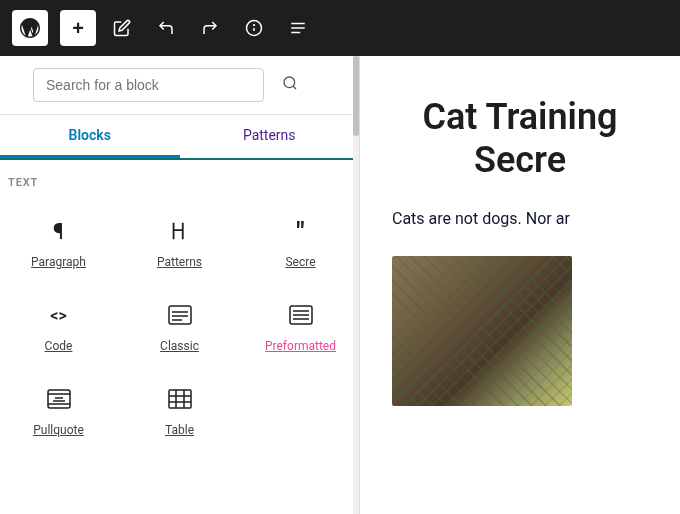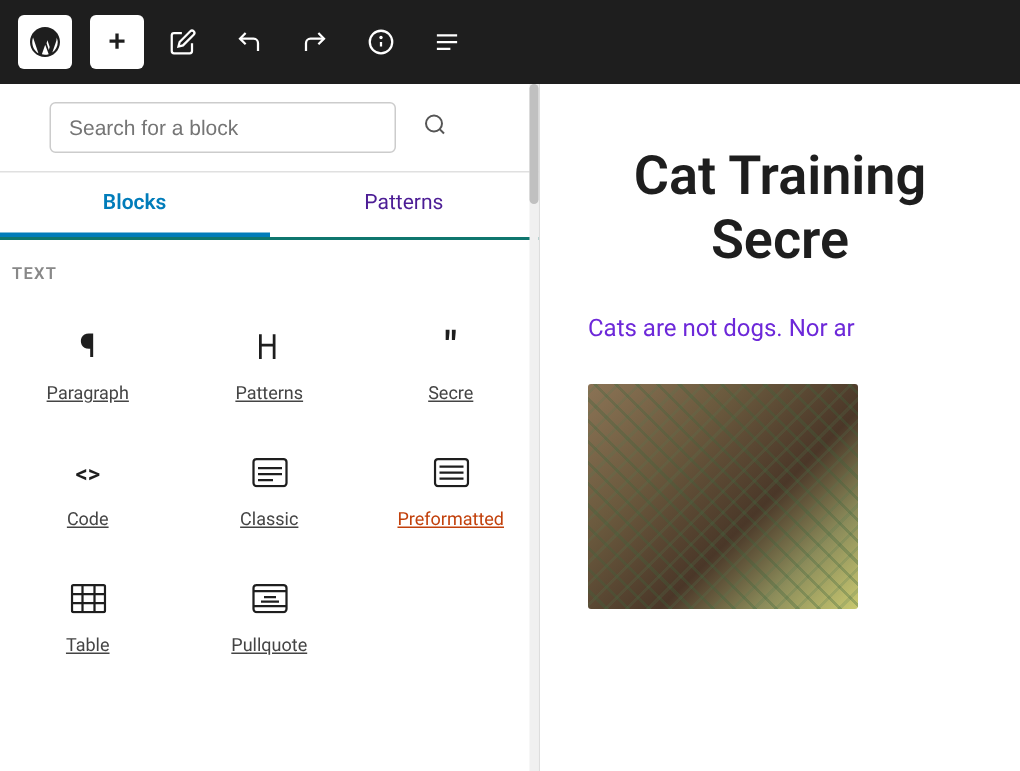--- a/index.html
+++ b/index.html
@@ -151,21 +151,21 @@
       color: #1e1e1e;
       display: flex; align-items: center; justify-content: center;
       width: 28px; height: 28px;
     }
     .block-label {
       font-size: 12px;
       color: #444;
       text-align: center;
       text-decoration: underline;
     }
-    .block-label.orange { color: #c2410c; }
+    .block-label.orange { color: #ec4899; }
 
     
     .scrollbar-track {
       position: absolute;
       right: 0;
       top: 0;
       bottom: 0;
       width: 6px;
       background: #f0f0f0;
     }
@@ -189,21 +189,21 @@
     .editor-title {
       font-size: 36px;
       font-weight: 600;
       color: #1e1e1e;
       margin-bottom: 24px;
       line-height: 1.2;
       text-align: center;
     }
     .editor-content {
       font-size: 16px;
-      color: #6d28d9;
+      color: #0f172a;
       line-height: 1.6;
       margin-bottom: 24px;
     }
     .editor-image {
       width: 180px;
       height: 150px;
       background: linear-gradient(135deg, #8B7355 0%, #6B5A3E 30%, #4A3728 60%, #8B8B5A 80%, #C8C870 100%);
       border-radius: 2px;
       position: relative;
       overflow: hidden;
@@ -350,43 +350,43 @@
               <line x1="4" y1="10" x2="20" y2="10"></line>
               <line x1="4" y1="14" x2="20" y2="14"></line>
             </svg>
           </div>
           <div class="block-label orange">Preformatted</div>
         </div>
 
         <div class="block-item">
           <div class="block-icon">
             <svg width="24" height="20" viewBox="0 0 24 20" fill="none" stroke="#1e1e1e" stroke-width="1.5">
+              <rect x="1" y="1" width="22" height="18" rx="2"></rect>
+              <line x1="1" y1="5" x2="23" y2="5"></line>
+              <line x1="1" y1="15" x2="23" y2="15"></line>
+              <line x1="8" y1="9" x2="16" y2="9"></line>
+              <line x1="6" y1="12" x2="18" y2="12"></line>
+            </svg>
+          </div>
+          <div class="block-label">Pullquote</div>
+        </div>
+
+        <div class="block-item">
+          <div class="block-icon">
+            <svg width="24" height="20" viewBox="0 0 24 20" fill="none" stroke="#1e1e1e" stroke-width="1.5">
               <rect x="1" y="1" width="22" height="18" rx="1"></rect>
               <line x1="1" y1="7" x2="23" y2="7"></line>
               <line x1="1" y1="13" x2="23" y2="13"></line>
               <line x1="8" y1="1" x2="8" y2="19"></line>
               <line x1="16" y1="1" x2="16" y2="19"></line>
             </svg>
           </div>
           <div class="block-label">Table</div>
         </div>
 
-        <div class="block-item">
-          <div class="block-icon">
-            <svg width="24" height="20" viewBox="0 0 24 20" fill="none" stroke="#1e1e1e" stroke-width="1.5">
-              <rect x="1" y="1" width="22" height="18" rx="2"></rect>
-              <line x1="1" y1="5" x2="23" y2="5"></line>
-              <line x1="1" y1="15" x2="23" y2="15"></line>
-              <line x1="8" y1="9" x2="16" y2="9"></line>
-              <line x1="6" y1="12" x2="18" y2="12"></line>
-            </svg>
-          </div>
-          <div class="block-label">Pullquote</div>
-        </div>
-
       </div>
     </div>
 
     <div class="scrollbar-track">
       <div class="scrollbar-thumb"></div>
     </div>
 
   </div>
 
   <div class="editor-area">

